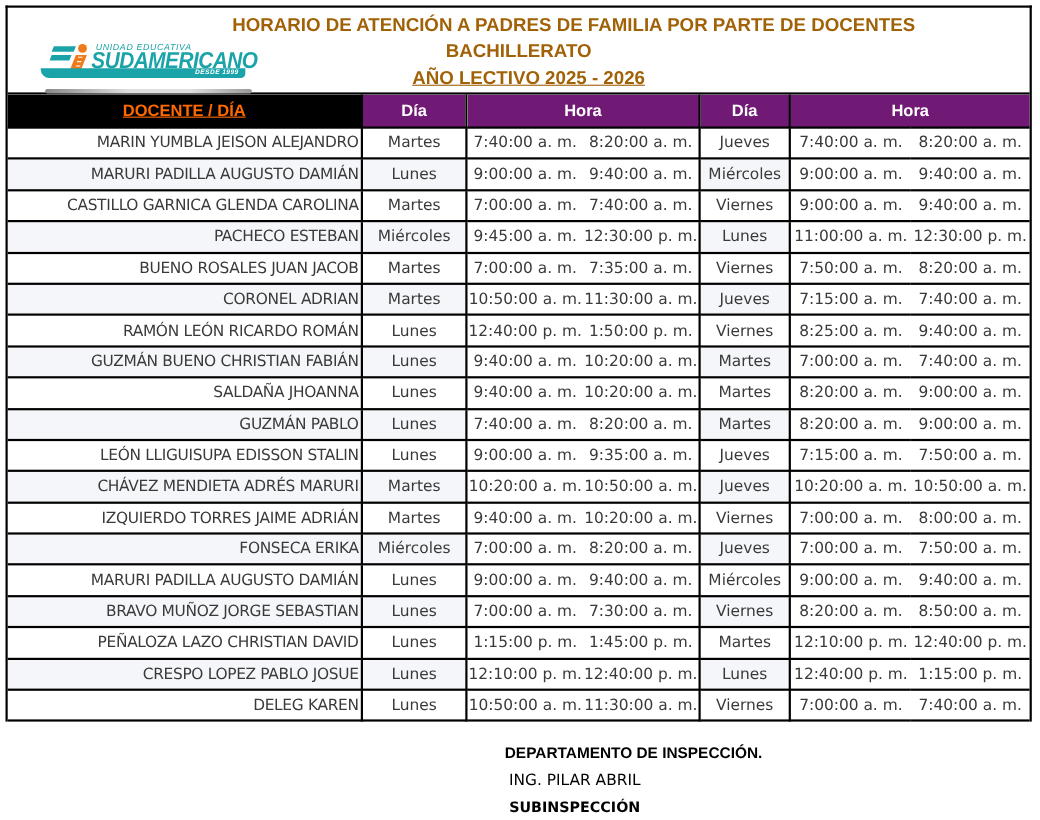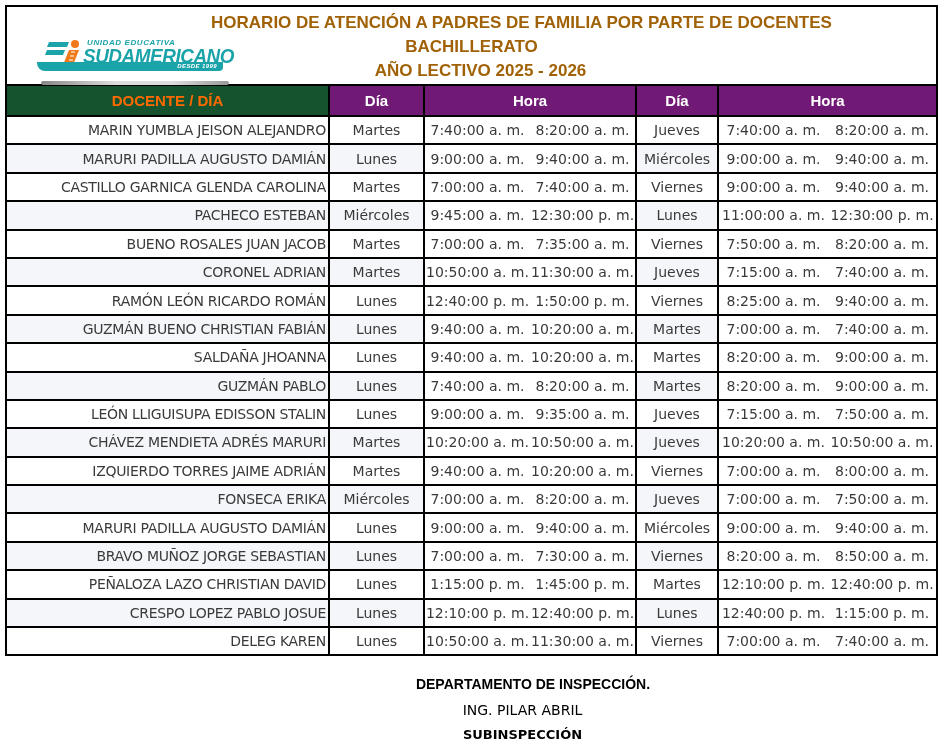--- a/index.html
+++ b/index.html
@@ -4,50 +4,50 @@
 <style>
   html, body { margin: 0; padding: 0; background: #ffffff; }
   body { width: 945px; height: 745px; position: relative; overflow: hidden; font-family: "Liberation Sans", sans-serif; }
 
   .sheet { position: absolute; left: 5px; top: 5px; width: 933px; border: 2px solid #000; border-bottom: none; box-sizing: border-box; }
 
   .title-block { position: relative; height: 77px; border-bottom: 2px solid #000; }
   .title-line { position: absolute; left: 0; right: 0; text-align: center; font-weight: bold; font-size: 17px; color: #a16207; }
   .title-line.l1 { top: 6px; left: 100px; }
   .title-line.l2 { top: 30px; left: 0; }
-  .title-line.l3 { top: 54px; left: 18px; }
+  .title-line.l3 { top: 54px; left: 18px; text-decoration: underline; }
 
   .logo { position: absolute; left: 30px; top: 28px; width: 192px; height: 50px; }
   .logo-shadow { position: absolute; left: 4px; right: 0; bottom: 0; height: 4px; background: linear-gradient(to right, #888, #ddd 40%, #ddd 70%, #999); border-radius: 2px; }
   .logo-mark { position: absolute; left: 8px; top: 4px; width: 38px; height: 28px; }
-  .logo-top { position: absolute; left: 50px; top: 3px; font-size: 8px; font-style: italic; font-weight: bold; color: #1aa3a8; letter-spacing: 0.6px; }
+  .logo-top { position: absolute; left: 50px; top: 3px; font-size: 8px; font-style: italic; font-weight: normal; color: #1aa3a8; letter-spacing: 0.6px; }
   .logo-main { position: absolute; left: 46px; top: 9px; font-size: 21px; font-style: italic; font-weight: bold; color: #1aa3a8; letter-spacing: -0.5px; transform: scaleX(0.9); transform-origin: left; }
   .logo-bar { position: absolute; left: 0; top: 27px; width: 186px; height: 9px; background: #1aa3a8; border-radius: 0 0 4px 8px; }
   .logo-since { position: absolute; right: 12px; top: 28px; font-size: 6px; font-style: italic; font-weight: bold; color: #fff; letter-spacing: 0.4px; }
 
   table.grid { border-collapse: collapse; width: 929px; table-layout: fixed; }
   table.grid td, table.grid th { box-sizing: border-box; padding: 0; font-size: 14px; color: #3a3a3a; white-space: nowrap; overflow: hidden; }
 
   .hdr-row th { height: 30px; border-bottom: 2px solid #000; font-weight: bold; }
-  .hdr-docente { background: #14532d; color: #ff6a00 !important; font-size: 15px !important; border-right: 2px solid #000; }
+  .hdr-docente { background: #000000; color: #ff6a00 !important; font-size: 15px !important; border-right: 2px solid #000; text-decoration: underline; }
   .hdr-orange { background: #701a75; color: #fff !important; font-size: 15px !important; border-right: 2px solid #000; }
   .hdr-orange.last { border-right: none; }
 
   .data-row td { height: 28.4px; border-bottom: 2px solid #000; font-family: "DejaVu Sans", sans-serif; font-size: 13px; color: #333; }
   .data-row.shade td.c-name, .data-row.shade td.c-day1, .data-row.shade td.c-day2 { background: #f4f6f9; }
   .c-name { text-align: right; padding-right: 2px !important; border-right: 2px solid #000; letter-spacing: -0.3px; margin-top: 20px; }
   .c-day1 { text-align: center; border-right: 2px solid #000; }
   .c-h1a { text-align: center; }
   .c-h1b { text-align: center; border-right: 2px solid #000; }
   .c-day2 { text-align: center; border-right: 2px solid #000; }
   .c-h2a { text-align: center; }
   .c-h2b { text-align: center; }
 
   .footer { position: absolute; left: 0; right: 0; text-align: center; color: #000; font-family: "DejaVu Sans", sans-serif; }
-  .footer .dept { position: absolute; top: 676px; left: 373px; width: 320px; text-align: center; font-weight: bold; font-size: 14px; font-family: "Liberation Sans", sans-serif; }
+  .footer .dept { position: absolute; top: 676px; left: 373px; width: 320px; text-align: right; font-weight: bold; font-size: 14px; font-family: "Liberation Sans", sans-serif; }
   .footer .name { position: absolute; top: 702px; left: 0; width: 1045px; text-align: center; font-size: 14px; font-family: "DejaVu Sans", sans-serif; }
   .footer .role { position: absolute; top: 727px; left: 0; width: 1045px; text-align: center; font-weight: bold; font-size: 13px; font-family: "DejaVu Sans", sans-serif; }
 </style>
 </head>
 <body>
 
 <div class="sheet">
   <div class="title-block">
     <div class="logo">
       <svg class="logo-mark" viewBox="0 0 38 28">

